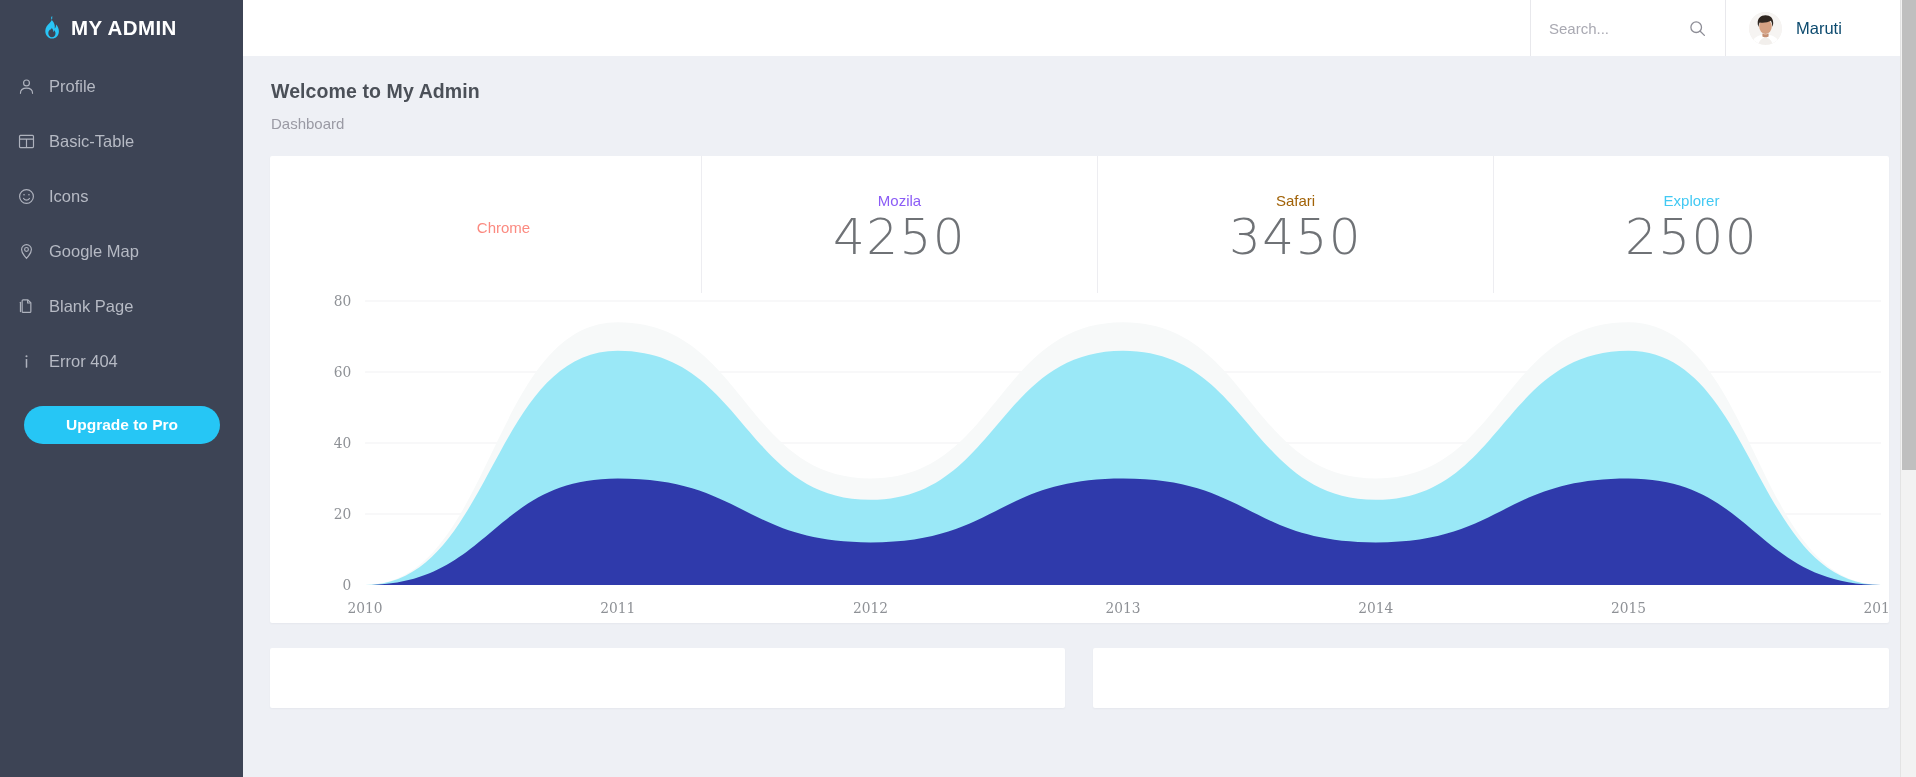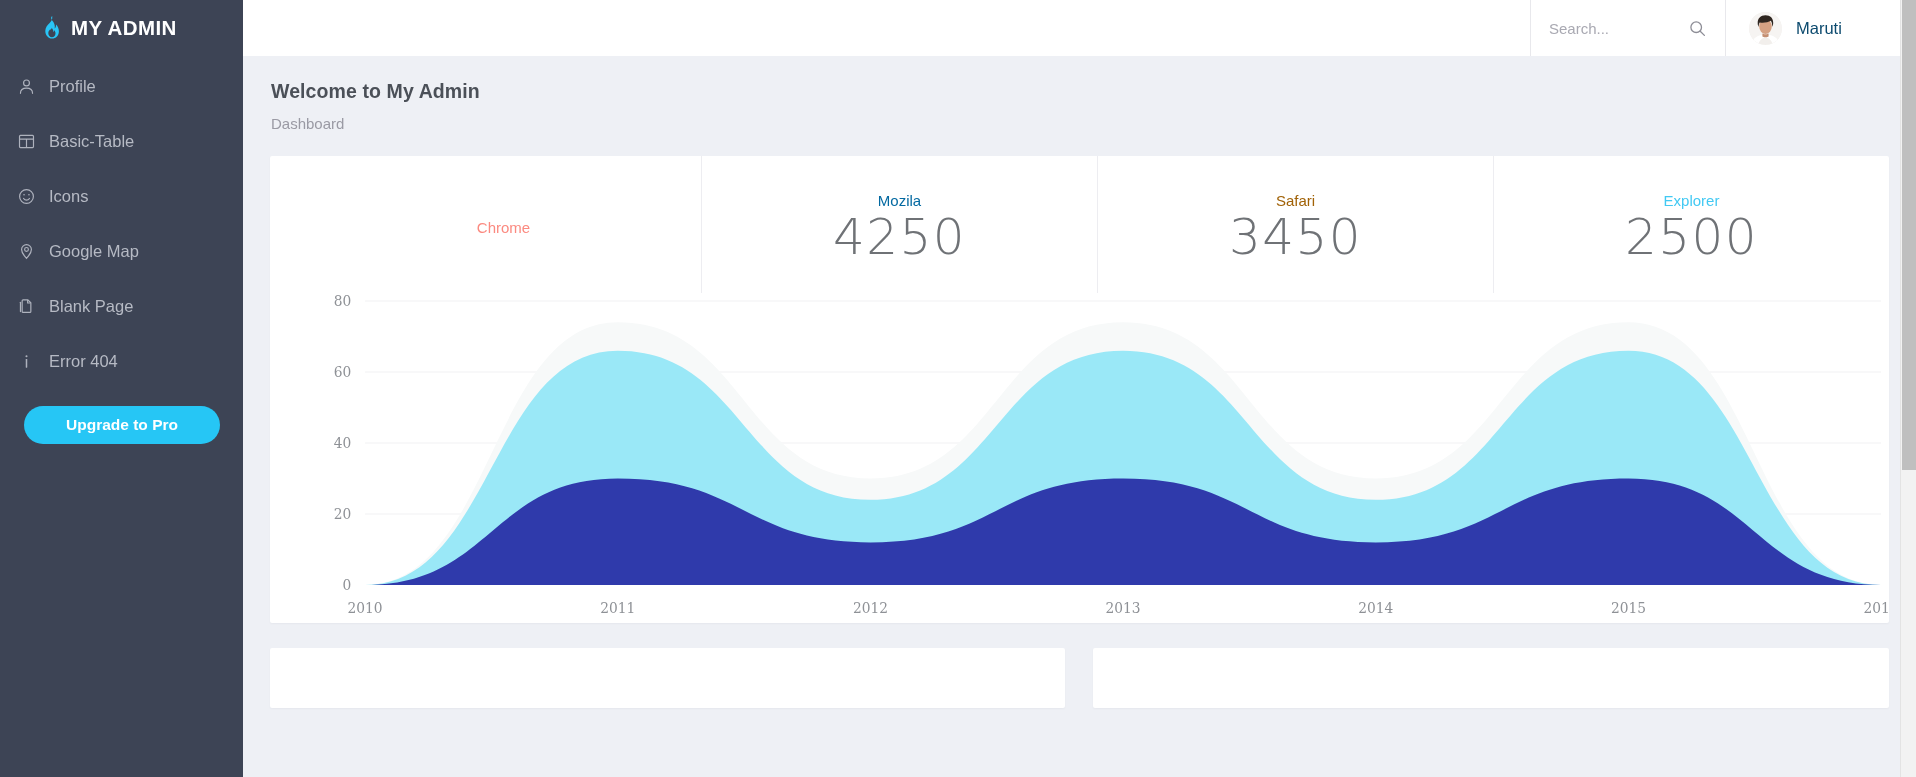--- a/index.html
+++ b/index.html
@@ -253,21 +253,21 @@
       <div class="breadcrumb">Dashboard</div>
     </div>
 
     <div class="card">
 
       <div class="stats-row">
         <div class="stat">
           <div class="stat-label" style="color:#fb8a80">Chrome</div>
         </div>
         <div class="stat">
-          <div class="stat-label" style="color:#0369a1">Mozila</div>
+          <div class="stat-label" style="color:#8b5cf6">Mozila</div>
           <div class="stat-value">4250</div>
         </div>
         <div class="stat">
           <div class="stat-label" style="color:#a16207">Safari</div>
           <div class="stat-value">3450</div>
         </div>
         <div class="stat">
           <div class="stat-label" style="color:#42c9f3">Explorer</div>
           <div class="stat-value">2500</div>
         </div>

